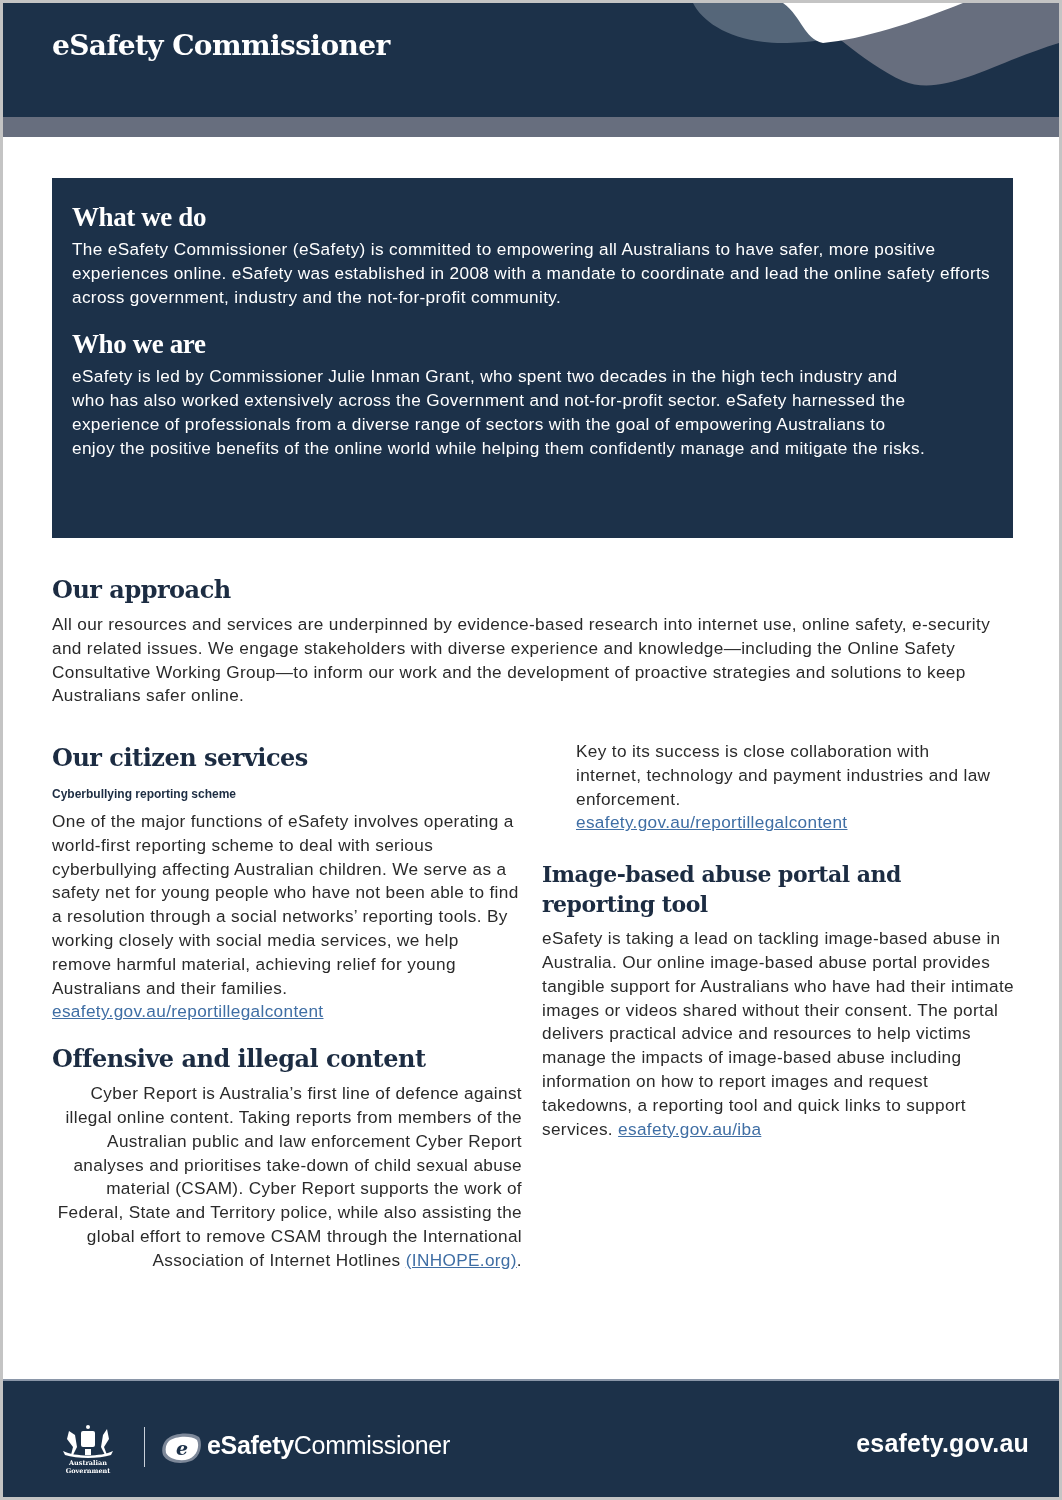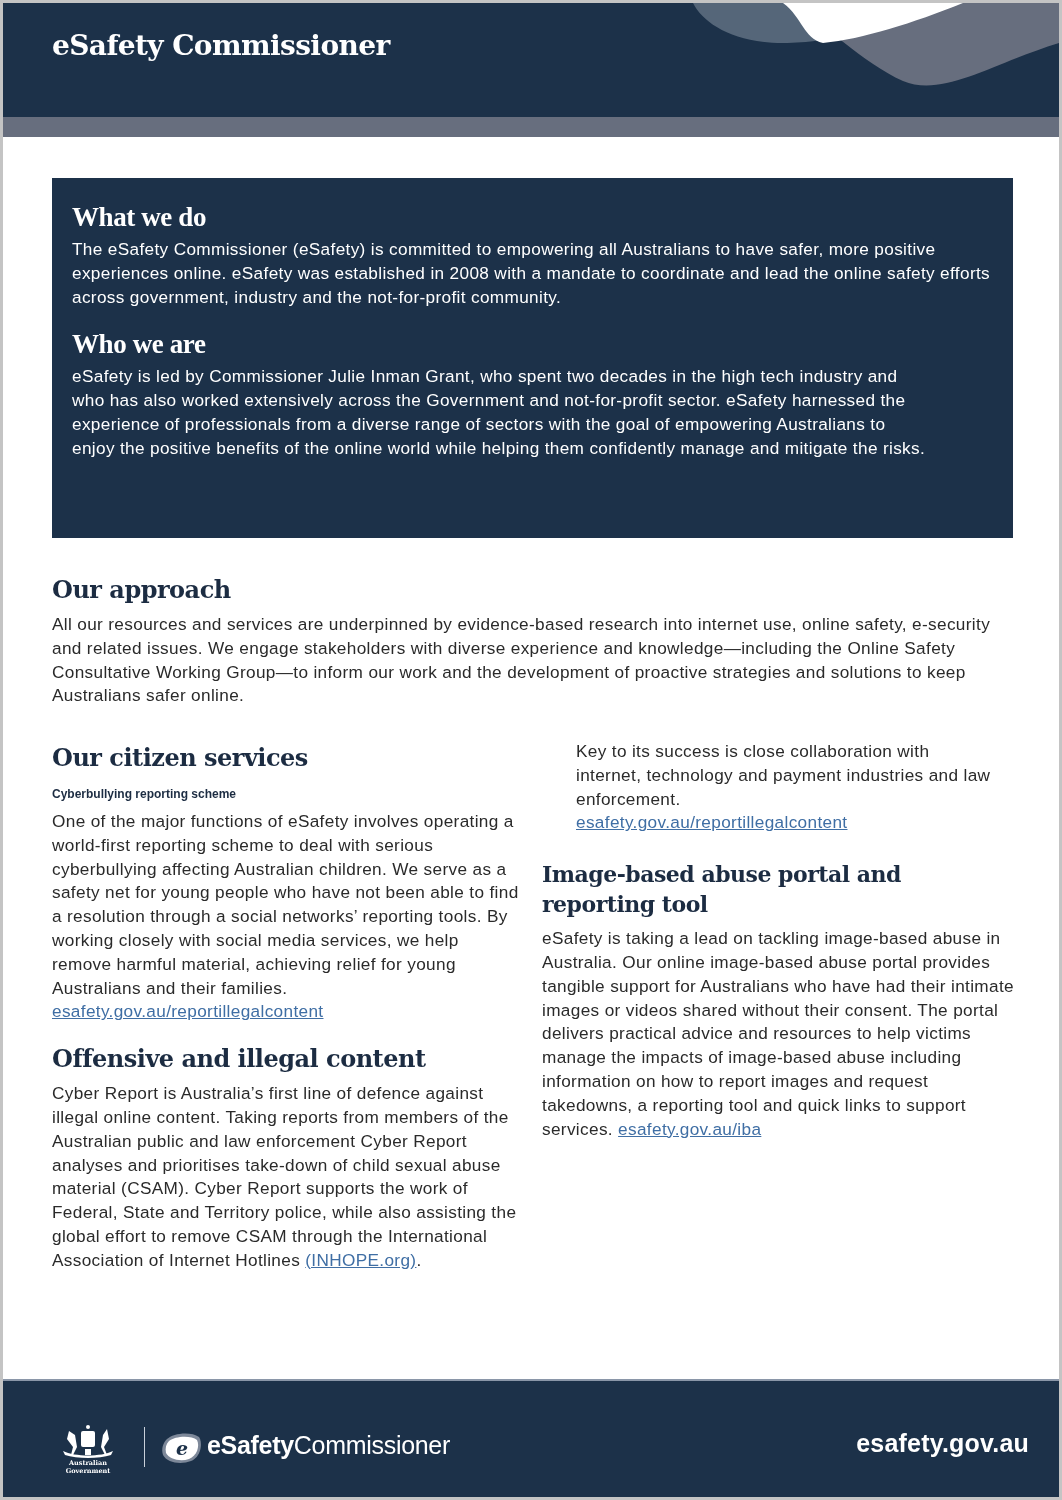--- a/index.html
+++ b/index.html
@@ -47,21 +47,21 @@
   }
   .approach { position: absolute; left: 49px; top: 572px; width: 960px; }
   .approach .body-text { margin-top: 8px; }
   .col-left { position: absolute; left: 49px; top: 740px; width: 470px; }
   .col-right { position: absolute; left: 539px; top: 737px; width: 475px; }
   .sub-title {
     font-weight: bold; color: #1c2c42; font-size: 12px; margin: 10px 0 5px 0; line-height: 22px;
   }
   a.link { color: #3f6ea4; text-decoration: underline; }
   .offensive-title { margin-top: 20px; }
-  .offensive-title + .body-text { margin-top: 8px; }
+  .offensive-title + .body-text { margin-top: 8px; text-align: right; }
   .iba-title { margin-top: 24px; font-size: 22px; }
   .iba-title + .body-text { margin-top: 8px; }
   .footer {
     position: absolute; left: 0; top: 1376px; width: 1056px; height: 118px;
     background: #1c3149; border-top: 2px solid #8a96a8;
   }
   .gov-crest { position: absolute; left: 44px; top: 40px; width: 82px; height: 48px; }
   .gov-label {
     position: absolute; left: 44px; top: 78px; width: 82px; text-align: center;
     color: #ffffff; font-family: "DejaVu Serif", serif; font-size: 6.5px; font-weight: bold;

